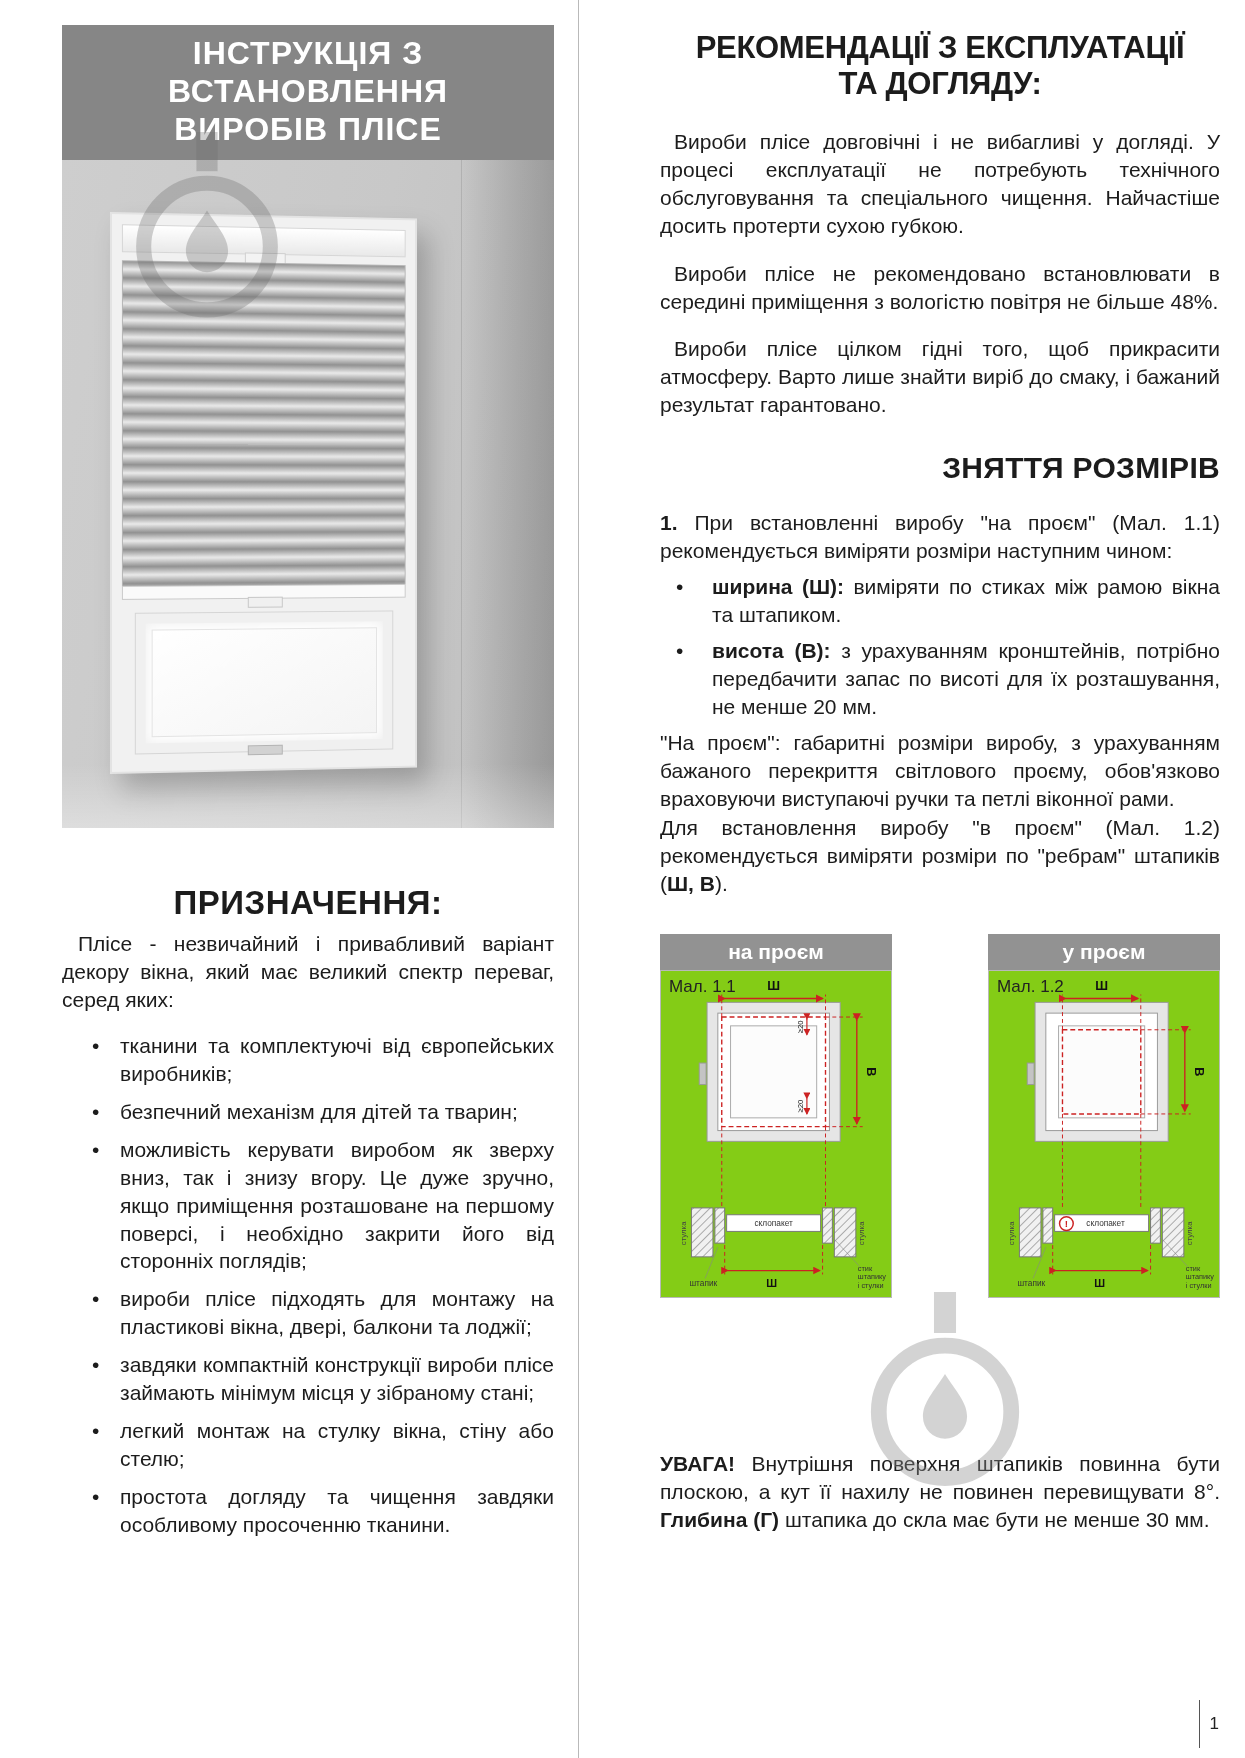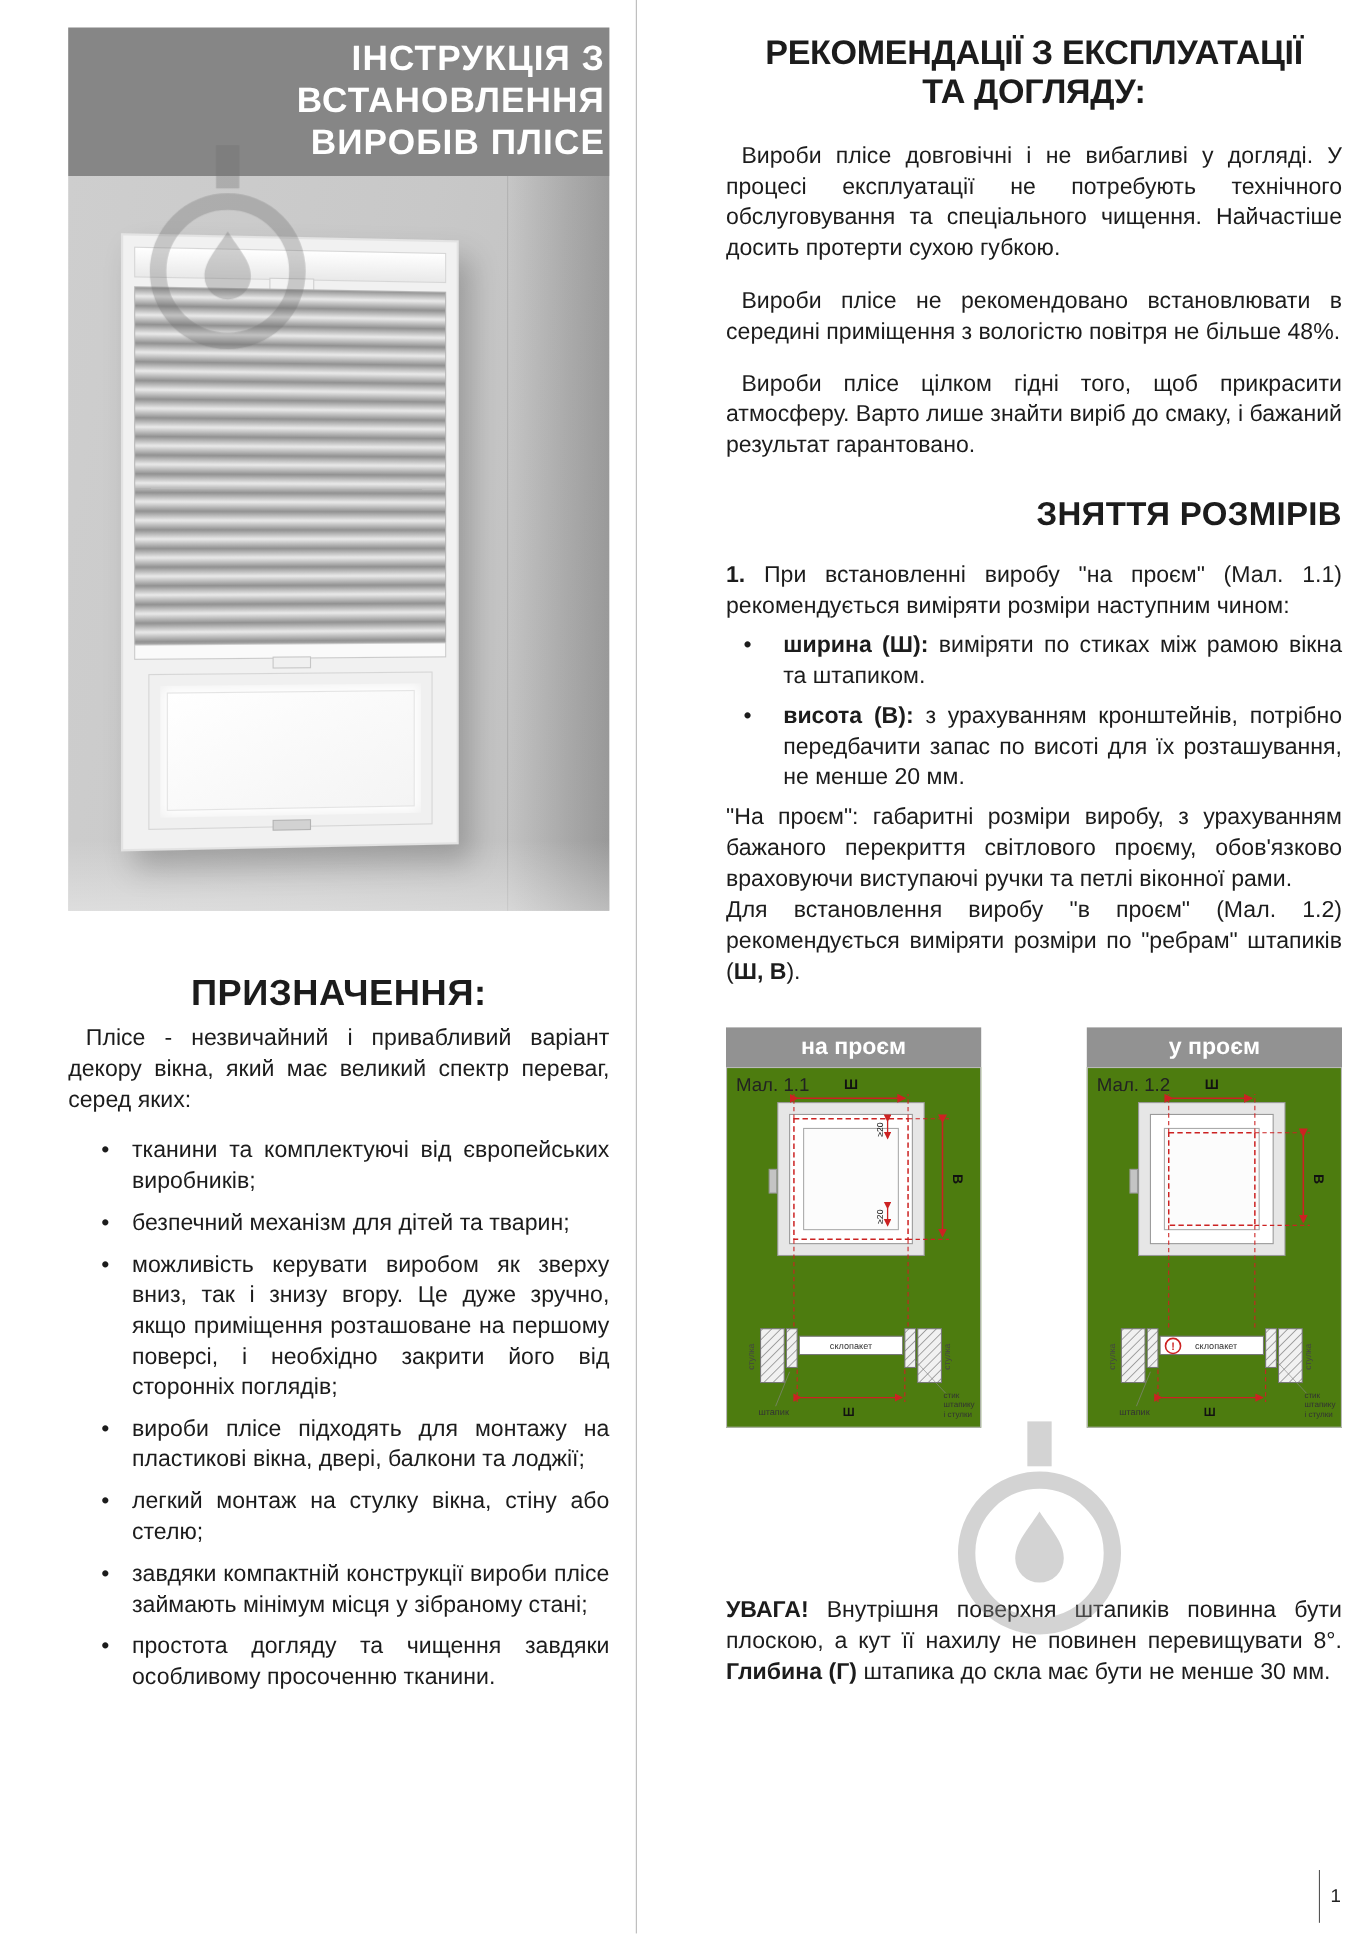--- a/index.html
+++ b/index.html
@@ -4,21 +4,21 @@
 <style>
   html,body{margin:0;padding:0;background:#ffffff;}
   body{font-family:"Liberation Sans", sans-serif;color:#1c1c1c;}
   .page{position:relative;width:1245px;height:1758px;background:#fff;overflow:hidden;}
 
   .divider{position:absolute;left:578px;top:0;width:1px;height:1758px;background:#b9b9b9;}
 
   
   .col-left{position:absolute;left:62px;top:25px;width:492px;}
   .banner{background:#868686;color:#fff;text-align:center;padding:10px 4px 12px;}
-  .banner div{font-weight:700;font-size:32px;line-height:1.18;letter-spacing:1px;text-align:right;}
+  .banner div{font-weight:700;font-size:32px;line-height:1.18;letter-spacing:1px;}
 
   .photo{position:relative;height:668px;background:linear-gradient(100deg,#cecece 0%,#c8c8c8 55%,#bfbfbf 100%);overflow:hidden;}
   .wall-right{position:absolute;right:0;top:0;width:92px;height:100%;
     background:linear-gradient(90deg,rgba(80,80,80,0) 0%,rgba(80,80,80,0.22) 60%,rgba(70,70,70,0.32) 100%);}
   .wall-corner{position:absolute;right:92px;top:0;width:1px;height:100%;background:rgba(0,0,0,0.10);}
   .floor-light{position:absolute;left:0;bottom:0;width:100%;height:64px;
     background:linear-gradient(180deg,rgba(255,255,255,0) 0%,rgba(255,255,255,0.35) 100%);}
 
   .window{position:absolute;left:48px;top:52px;width:312px;height:558px;background:#f1f1f1;
     border:2px solid #e3e3e3;box-shadow:12px 16px 26px rgba(0,0,0,0.22);
@@ -51,21 +51,21 @@
   .measure-title{text-align:right;font-weight:700;font-size:30px;letter-spacing:0.3px;margin:32px 0 24px;}
   .step-par{font-size:21px;line-height:1.33;text-align:justify;margin:0 0 8px;}
   ul.mpoints{list-style:none;margin:4px 0 0;padding:0;}
   ul.mpoints li{position:relative;padding-left:52px;margin-bottom:8px;font-size:21px;line-height:1.33;text-align:justify;}
   ul.mpoints li::before{content:"•";position:absolute;left:16px;top:0;}
   .flush-par{font-size:21px;line-height:1.33;text-align:justify;margin:0 0 2px;}
 
   .diagrams-row{display:flex;gap:96px;margin-top:36px;}
   .diagram{width:237px;}
   .diagram-header{height:36px;line-height:36px;background:#929292;color:#fff;font-weight:700;font-size:21px;text-align:center;}
-  .diagram-box{position:relative;height:326px;border:1px solid #b9b9b9;background:#4d7c0f;}
+  .diagram-box{position:relative;height:326px;border:1px solid #b9b9b9;background:#84cc16;}
   .diagram-caption{position:absolute;left:8px;top:6px;font-size:17px;color:#222;z-index:2;}
   .diagram-box svg{position:absolute;left:1px;top:2px;display:block;}
 
   .attention{font-size:21px;line-height:1.33;text-align:justify;margin-top:152px;}
 
   
   .wm{position:absolute;pointer-events:none;}
   .wm-top{left:128px;top:132px;width:158px;height:196px;color:#6e6e6e;opacity:0.32;}
   .wm-bottom{left:862px;top:1292px;width:166px;height:205px;color:#8d8d8d;opacity:0.38;}
 
@@ -101,22 +101,22 @@
       </div>
     </div>
 
     <h2 class="purpose-title">ПРИЗНАЧЕННЯ:</h2>
     <p class="lead-par">Плісе - незвичайний і привабливий варіант декору вікна, який має великий спектр переваг, серед яких:</p>
     <ul class="points">
       <li>тканини та комплектуючі від європейських виробників;</li>
       <li>безпечний механізм для дітей та тварин;</li>
       <li>можливість керувати виробом як зверху вниз, так і знизу вгору. Це дуже зручно, якщо приміщення розташоване на першому поверсі, і необхідно закрити його від сторонніх поглядів;</li>
       <li>вироби плісе підходять для монтажу на пластикові вікна, двері, балкони та лоджії;</li>
+      <li>завдяки компактній конструкції вироби плісе займають мінімум місця у зібраному стані;</li>
       <li>легкий монтаж на стулку вікна, стіну або стелю;</li>
-      <li>завдяки компактній конструкції вироби плісе займають мінімум місця у зібраному стані;</li>
       <li>простота догляду та чищення завдяки особливому просоченню тканини.</li>
     </ul>
   </div>
 
   <div class="col-right">
     <h1 class="r-title">
       <span>РЕКОМЕНДАЦІЇ З ЕКСПЛУАТАЦІЇ</span><br>
       <span>ТА ДОГЛЯДУ:</span>
     </h1>
     <p class="r-par">Вироби плісе довговічні і не вибагливі у догляді. У процесі експлуатації не потребують технічного обслуговування та спеціального чищення. Найчастіше досить протерти сухою губкою.</p>

